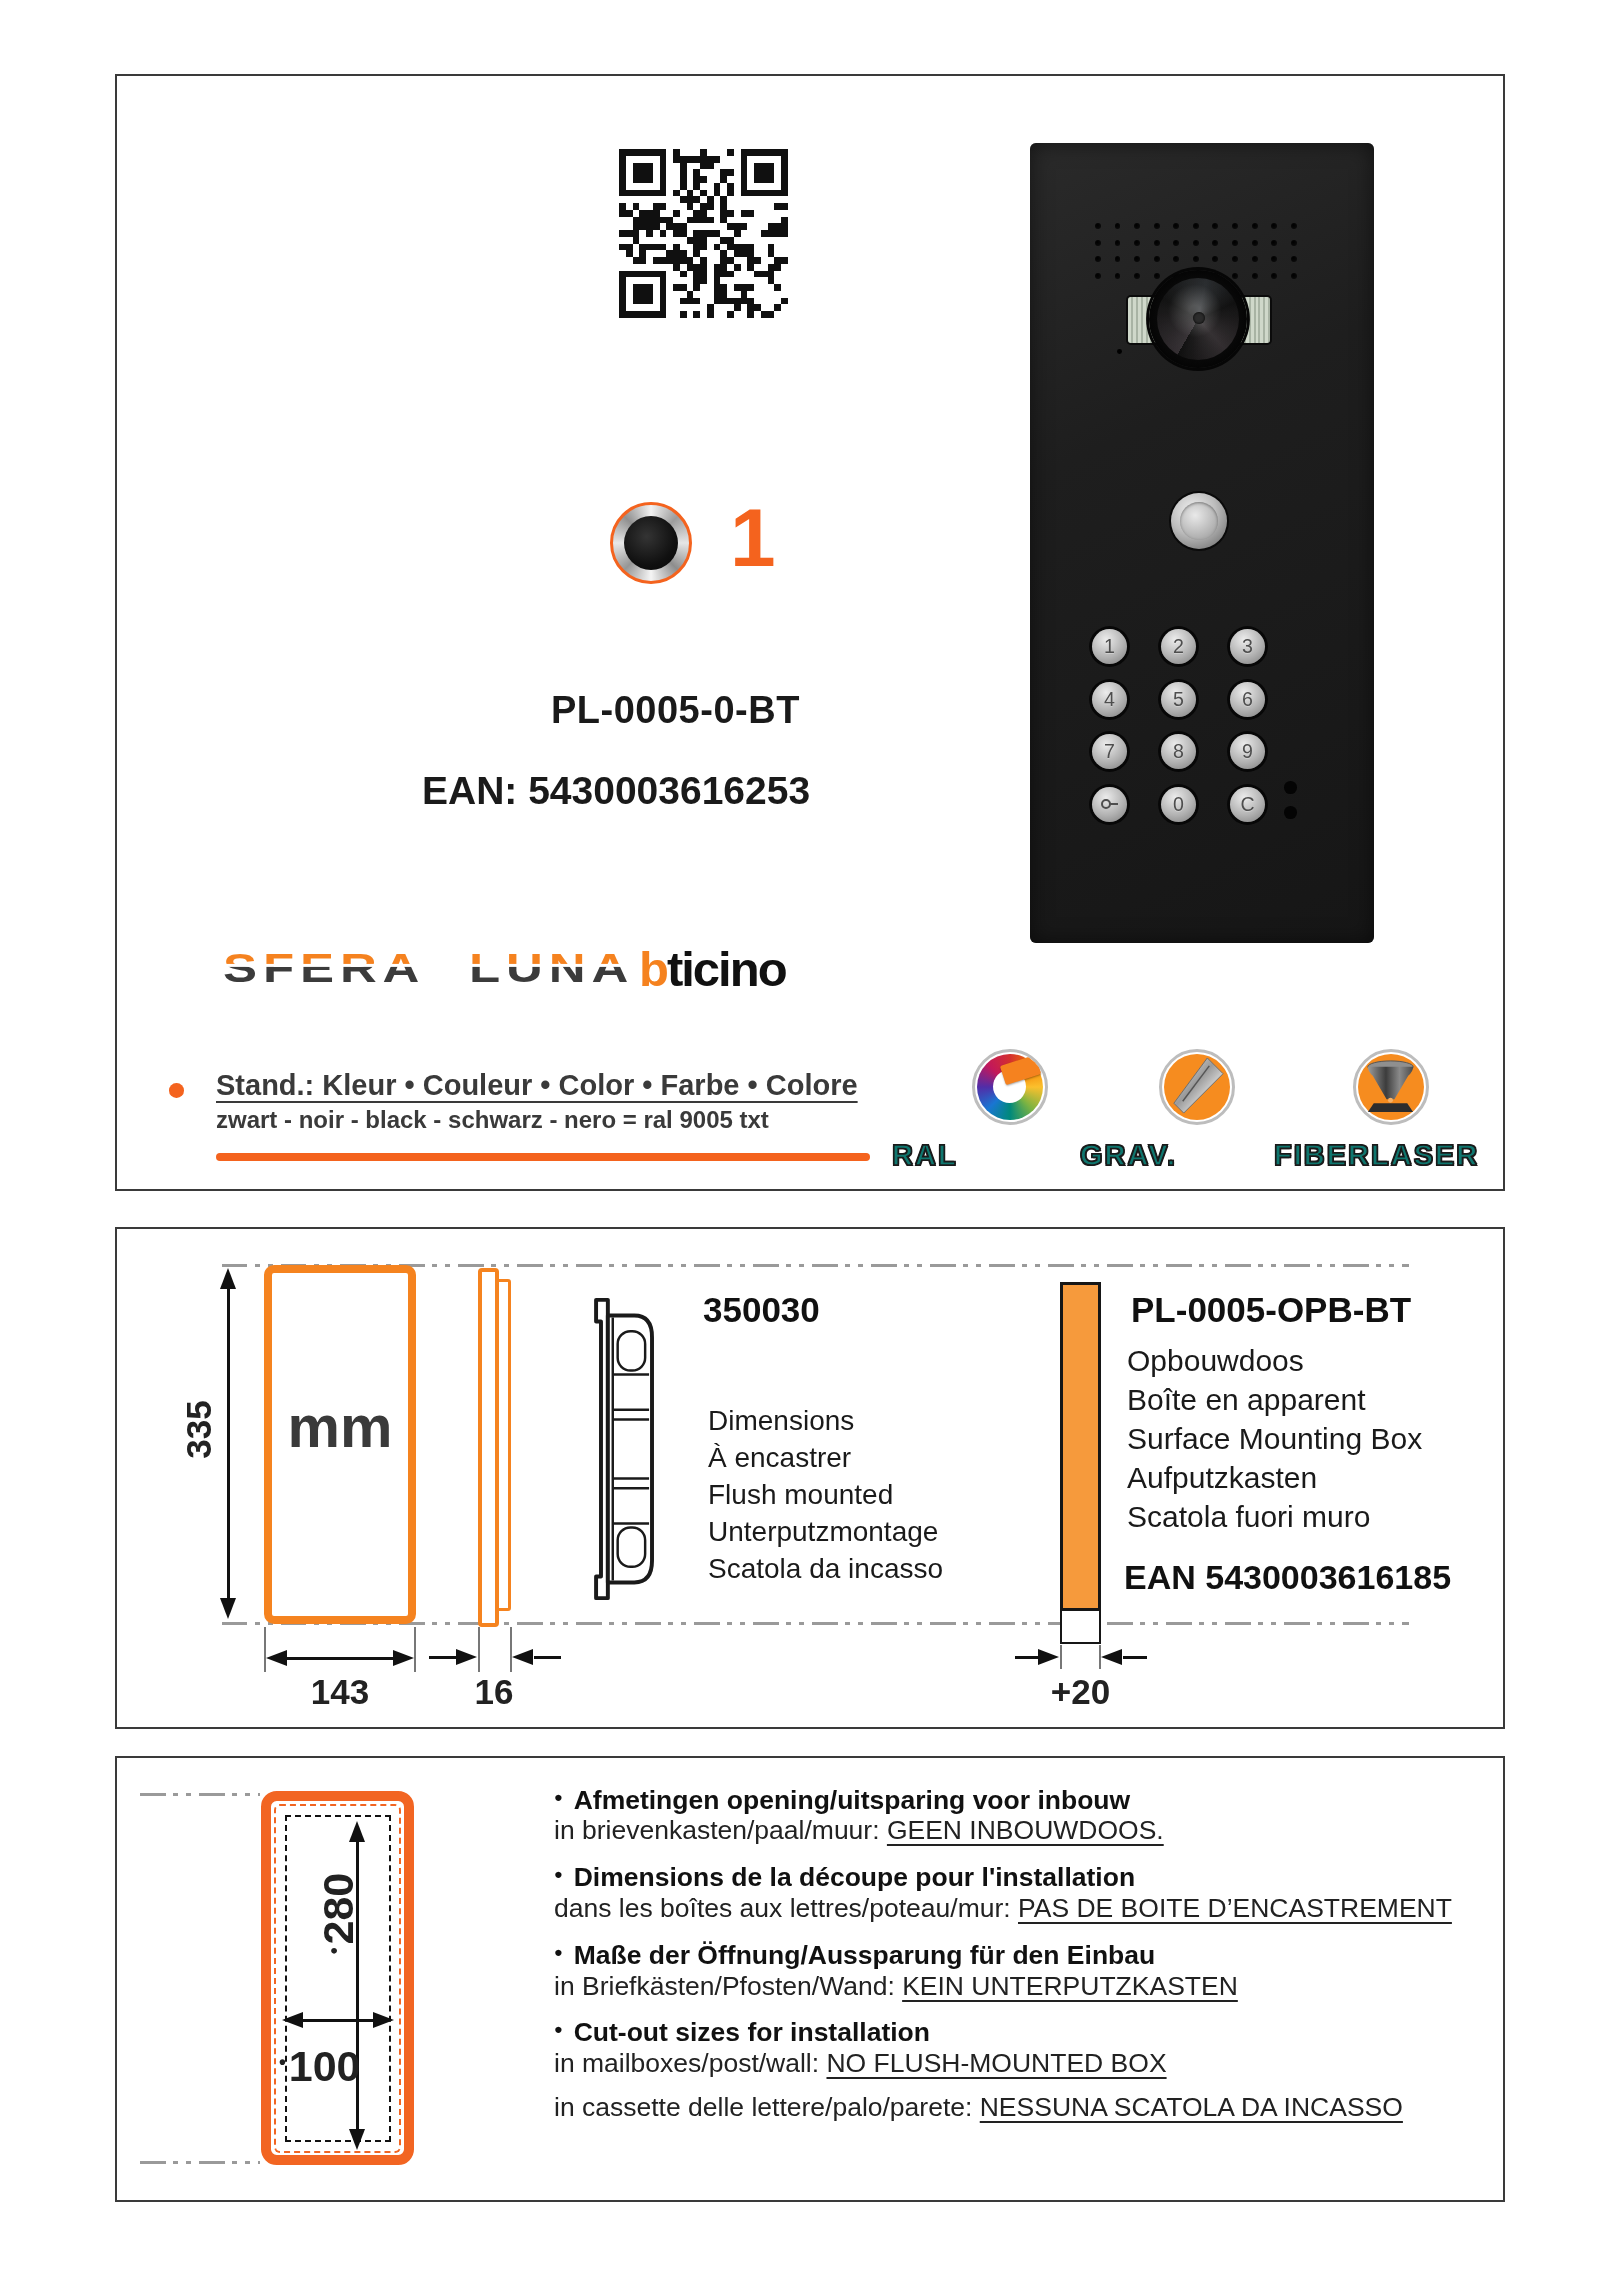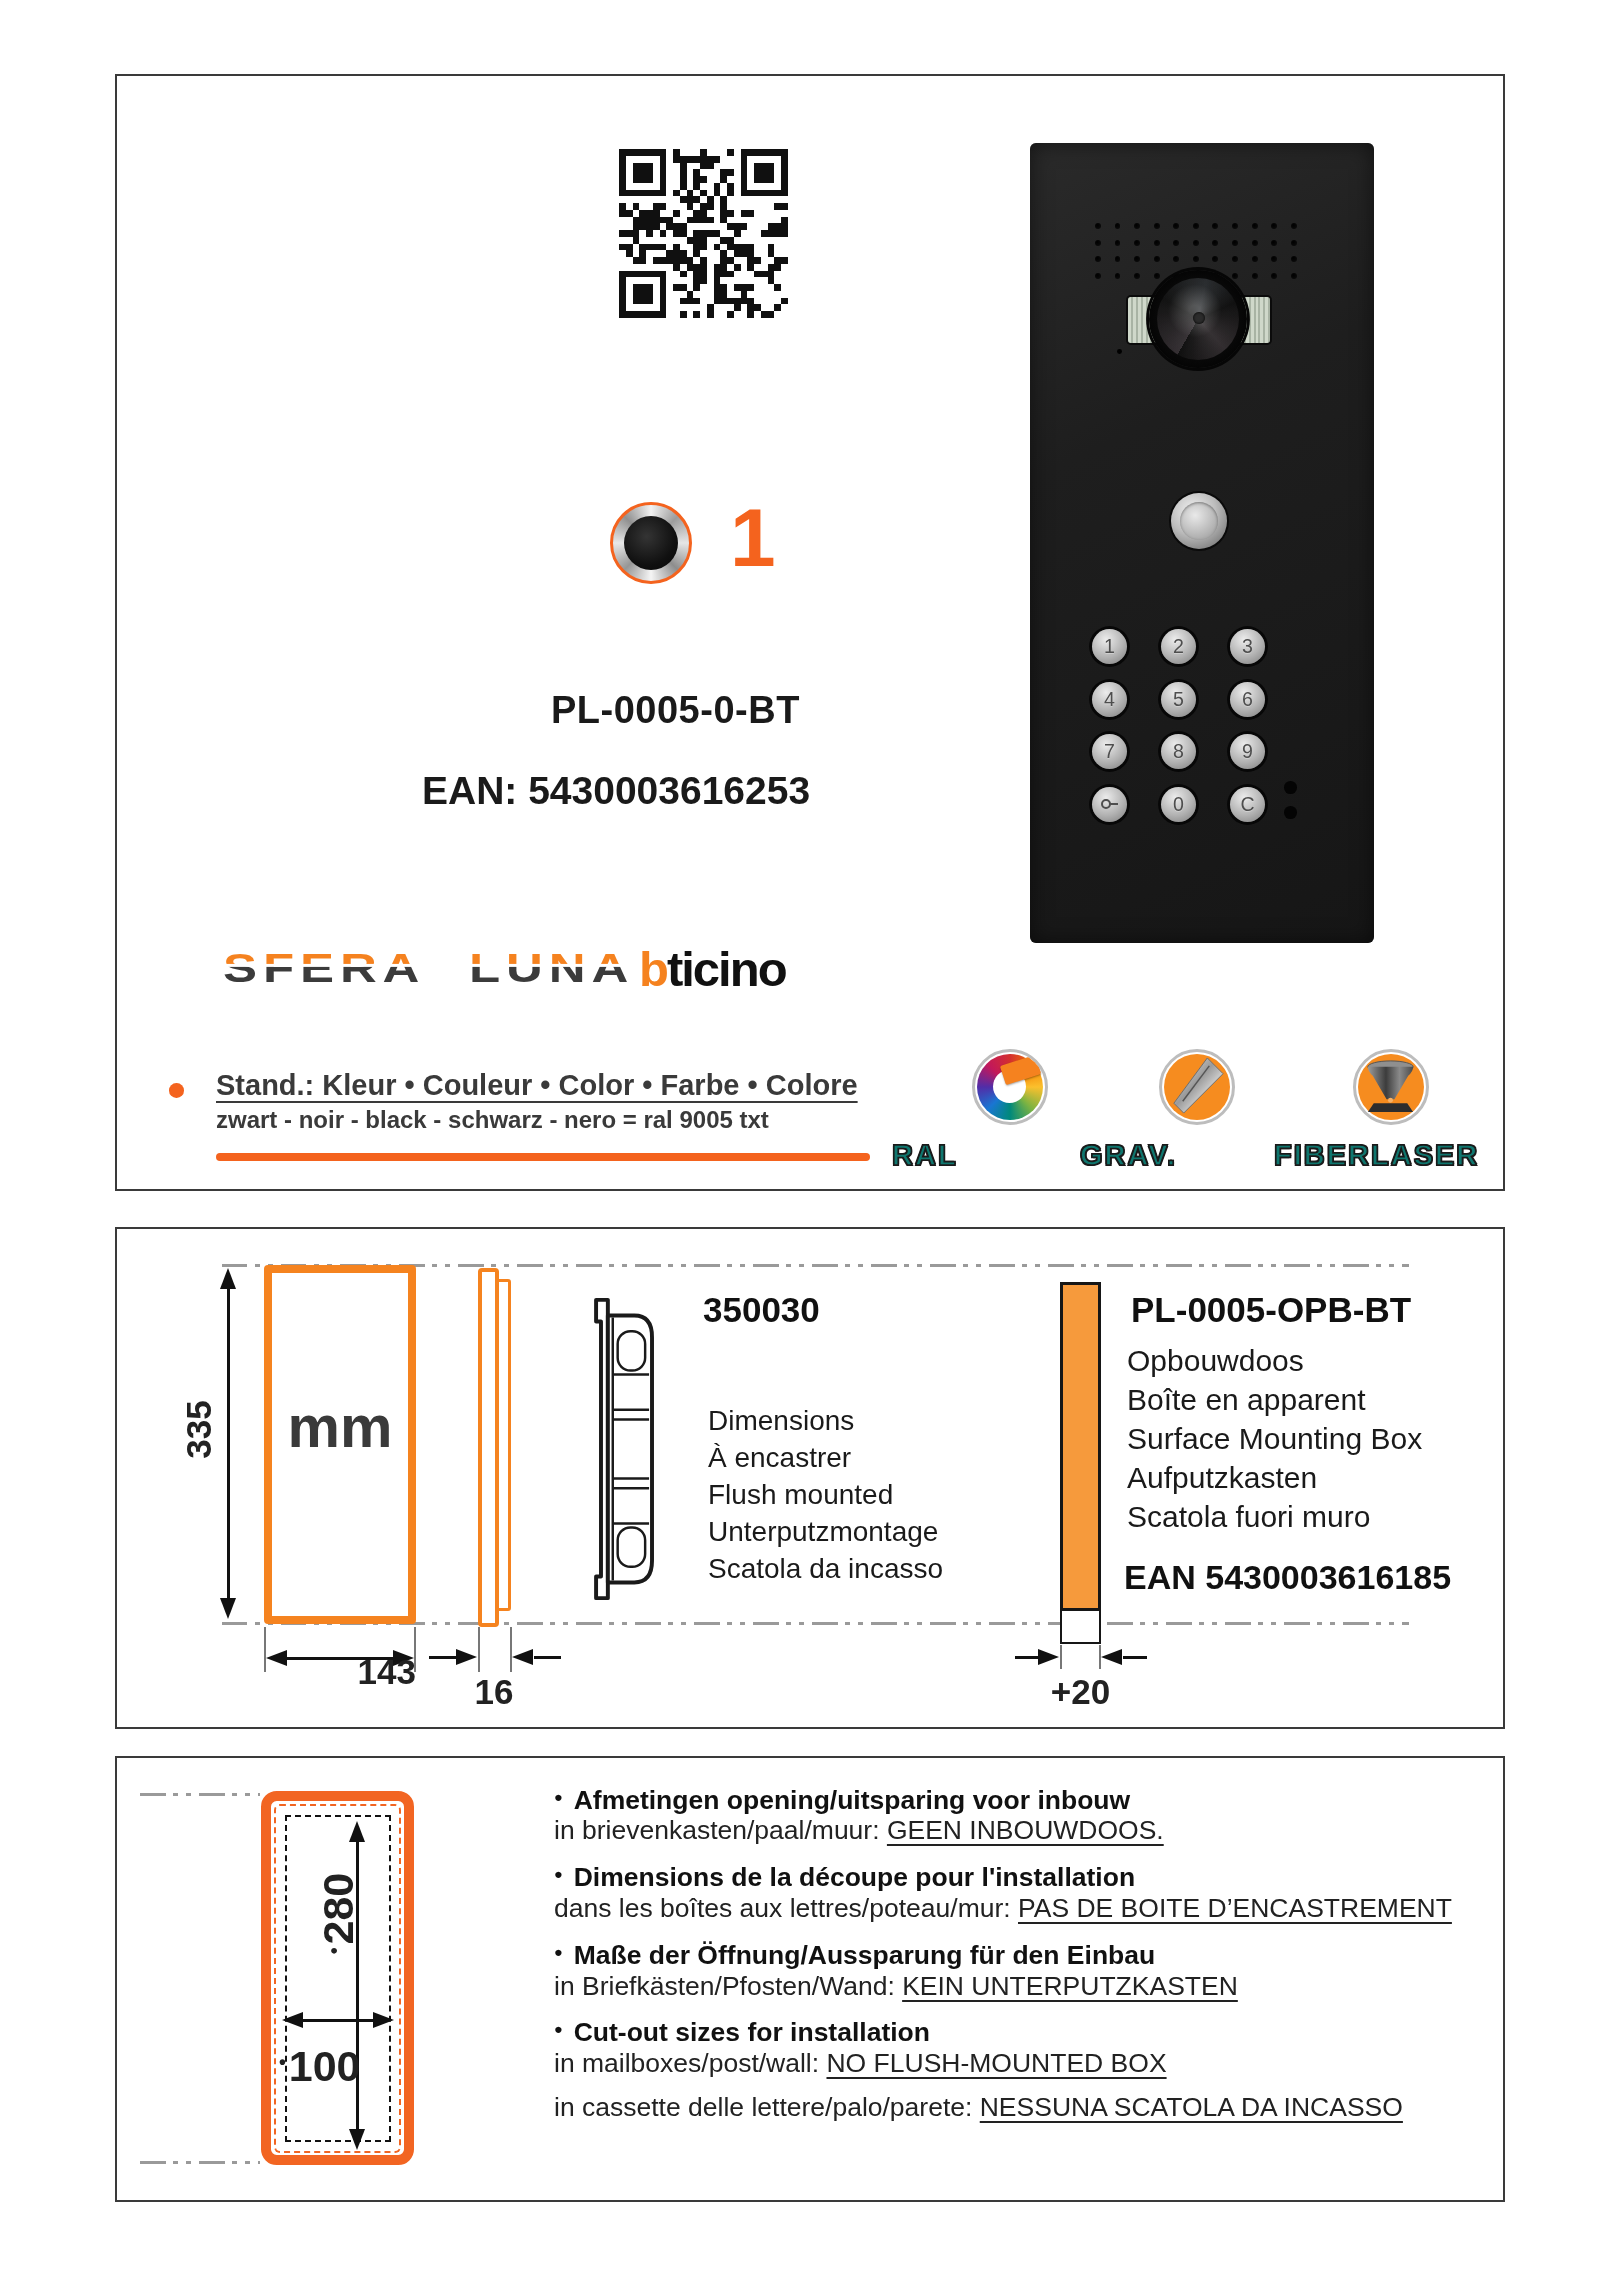--- a/index.html
+++ b/index.html
@@ -80,21 +80,21 @@
   .dashline{height:2.9px;background:repeating-linear-gradient(90deg,var(--dash-gray) 0 25.5px,transparent 25.5px 33px,var(--dash-gray) 33px 38px,transparent 38px 46px,var(--dash-gray) 46px 51px,transparent 51px 59px);}
   .vline{width:2.9px;background:#111;}
   .hline{height:2.9px;background:#111;}
   .extline{background:#777;}
   .tri-up{width:0;height:0;border-left:8.8px solid transparent;border-right:8.8px solid transparent;border-bottom:21.6px solid #111;}
   .tri-down{width:0;height:0;border-left:8.8px solid transparent;border-right:8.8px solid transparent;border-top:21.6px solid #111;}
   .tri-left{width:0;height:0;border-top:8.8px solid transparent;border-bottom:8.8px solid transparent;border-right:21.6px solid #111;}
   .tri-right{width:0;height:0;border-top:8.8px solid transparent;border-bottom:8.8px solid transparent;border-left:21.6px solid #111;}
   .dim{font-size:35px;font-weight:bold;color:#222;text-align:center;}
   
-  .mmbox{left:147px;top:36px;width:152px;height:359px;border:8.8px solid var(--box-orange);border-radius:4px;
+  .mmbox{left:147px;top:36px;width:152px;height:359px;border:8.8px solid var(--box-orange);border-radius:10px;
     background:#fff;display:flex;align-items:center;justify-content:center;padding-bottom:35px;z-index:4;}
   .mmbox span{font-size:59px;font-weight:bold;color:var(--soft-ink);}
   .sideA{left:361px;top:39px;width:20.6px;height:359px;border:4.9px solid var(--box-orange);border-radius:3.9px;background:#fff;z-index:3;}
   .sideB{left:378px;top:50px;width:15.7px;height:332px;border:3.9px solid var(--box-orange);border-radius:2.9px;background:#fff;z-index:2;}
   .rot{transform:rotate(-90deg);}
   .bar{left:943px;top:53px;width:41px;height:329px;background:var(--bar-orange);border:3.9px solid #161616;z-index:3;}
   .barext{left:943px;top:382px;width:41px;height:33px;background:#fff;border:2.9px solid #161616;border-top:none;z-index:2;}
   .s2-text{font-size:28px;line-height:37px;color:var(--ink);}
   .s2-text2{font-size:30px;line-height:39px;color:var(--ink);}
   .code{font-size:35px;font-weight:bold;color:#111;}
@@ -592,21 +592,21 @@
     <div class="abs sideA"></div>
     <div class="abs sideB"></div>
 
     <div class="abs extline" style="left:147px;top:398px;width:2px;height:45px;"></div>
     <div class="abs extline" style="left:297px;top:398px;width:2px;height:45px;"></div>
     <div class="abs" style="left:149px;top:420px;width:148px;height:19.6px;">
       <div class="abs hline" style="left:5.9px;top:7.8px;width:136px;"></div>
       <div class="abs tri-left" style="left:0;top:1px;"></div>
       <div class="abs tri-right" style="right:0;top:1px;"></div>
     </div>
-    <div class="abs dim" style="left:147px;top:423px;width:152px;text-align:right;">143</div>
+    <div class="abs dim" style="left:147px;top:443px;width:152px;">143</div>
 
     <div class="abs extline" style="left:361px;top:398px;width:2px;height:45px;"></div>
     <div class="abs extline" style="left:393px;top:398px;width:2px;height:45px;"></div>
     <div class="abs hline" style="left:312px;top:427px;width:27.4px;"></div>
     <div class="abs hline" style="left:417px;top:427px;width:27.4px;"></div>
     <div class="abs tri-right" style="left:339px;top:420px;"></div>
     <div class="abs tri-left" style="left:395px;top:420px;"></div>
     <div class="abs dim" style="left:328px;top:443px;width:98px;">16</div>
 
     <svg class="abs" style="left:476px;top:63px;" width="67" height="314" viewBox="0 0 68 320">

